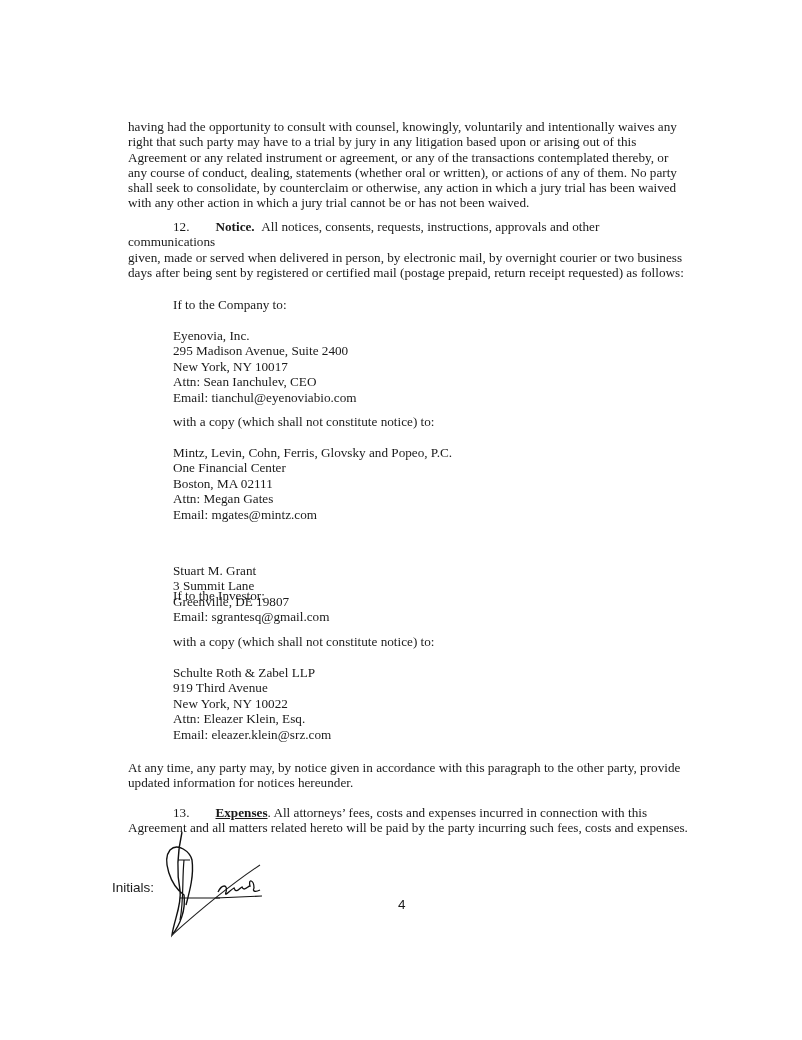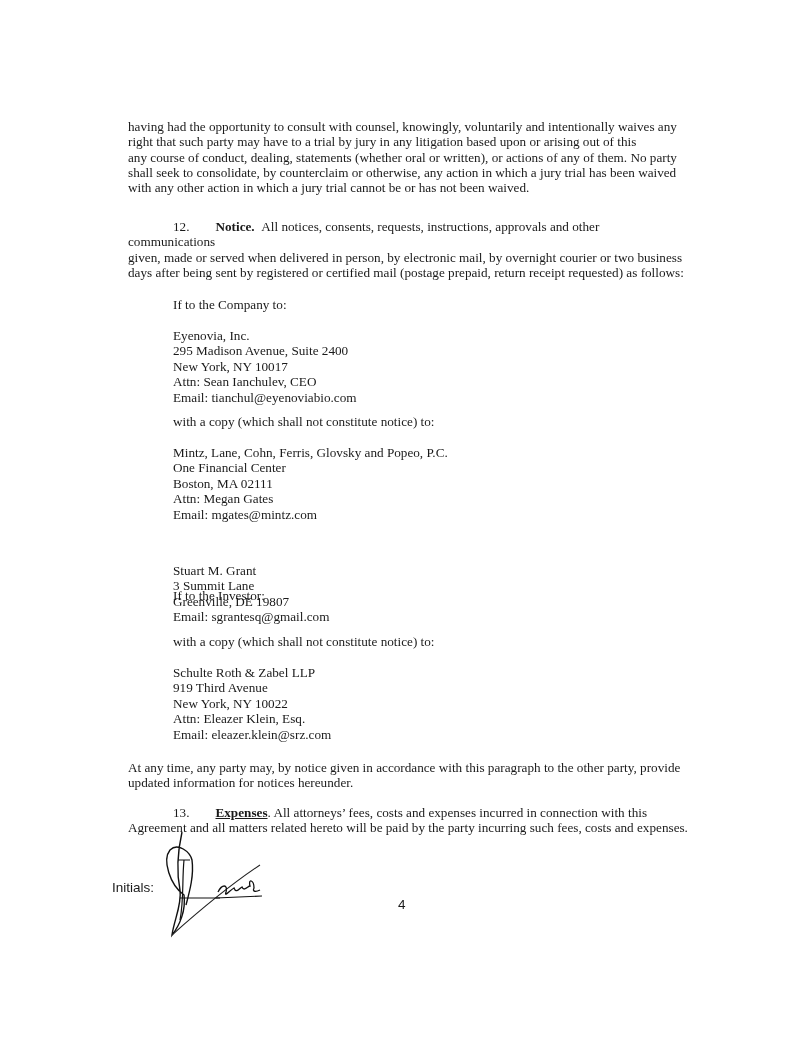--- a/index.html
+++ b/index.html
@@ -17,20 +17,21 @@
     .sig { position: absolute; left: 160px; top: 830px; }
   </style>
 </head>
 <body>
 
 <div class="page">
 
   <div class="para" style="top:119px;">
     <div>having had the opportunity to consult with counsel, knowingly, voluntarily and intentionally waives any</div>
     <div>right that such party may have to a trial by jury in any litigation based upon or arising out of this</div>
+    <div>Agreement or any related instrument or agreement, or any of the transactions contemplated thereby, or</div>
     <div>any course of conduct, dealing, statements (whether oral or written), or actions of any of them.  No party</div>
     <div>shall seek to consolidate, by counterclaim or otherwise, any action in which a jury trial has been waived</div>
     <div>with any other action in which a jury trial cannot be or has not been waived.</div>
   </div>
 
   <div class="para" style="top:219px;">
     <div>
       <span class="indent" style="width:45px;"></span><span>12.</span><span class="indent" style="width:26px;"></span><span class="bold">Notice.</span>&nbsp;&nbsp;<span>All notices, consents, requests, instructions, approvals and other communications</span>
     </div>
     <div>given, made or served when delivered in person, by electronic mail, by overnight courier or two business</div>
@@ -43,21 +44,21 @@
     <div>Eyenovia, Inc.</div>
     <div>295 Madison Avenue, Suite 2400</div>
     <div>New York, NY 10017</div>
     <div>Attn:  Sean Ianchulev, CEO</div>
     <div>Email: tianchul@eyenoviabio.com</div>
   </div>
 
   <div class="block" style="top:414px;">with a copy (which shall not constitute notice) to:</div>
 
   <div class="block" style="top:445px;">
-    <div>Mintz, Lane, Cohn, Ferris, Glovsky and Popeo, P.C.</div>
+    <div>Mintz, Levin, Cohn, Ferris, Glovsky and Popeo, P.C.</div>
     <div>One Financial Center</div>
     <div>Boston, MA 02111</div>
     <div>Attn:  Megan Gates</div>
     <div>Email:  mgates@mintz.com</div>
   </div>
 
   <div class="block" style="top:560px;margin-top:28px;">If to the Investor:</div>
 
   <div class="block" style="top:563px;">
     <div>Stuart M. Grant</div>

